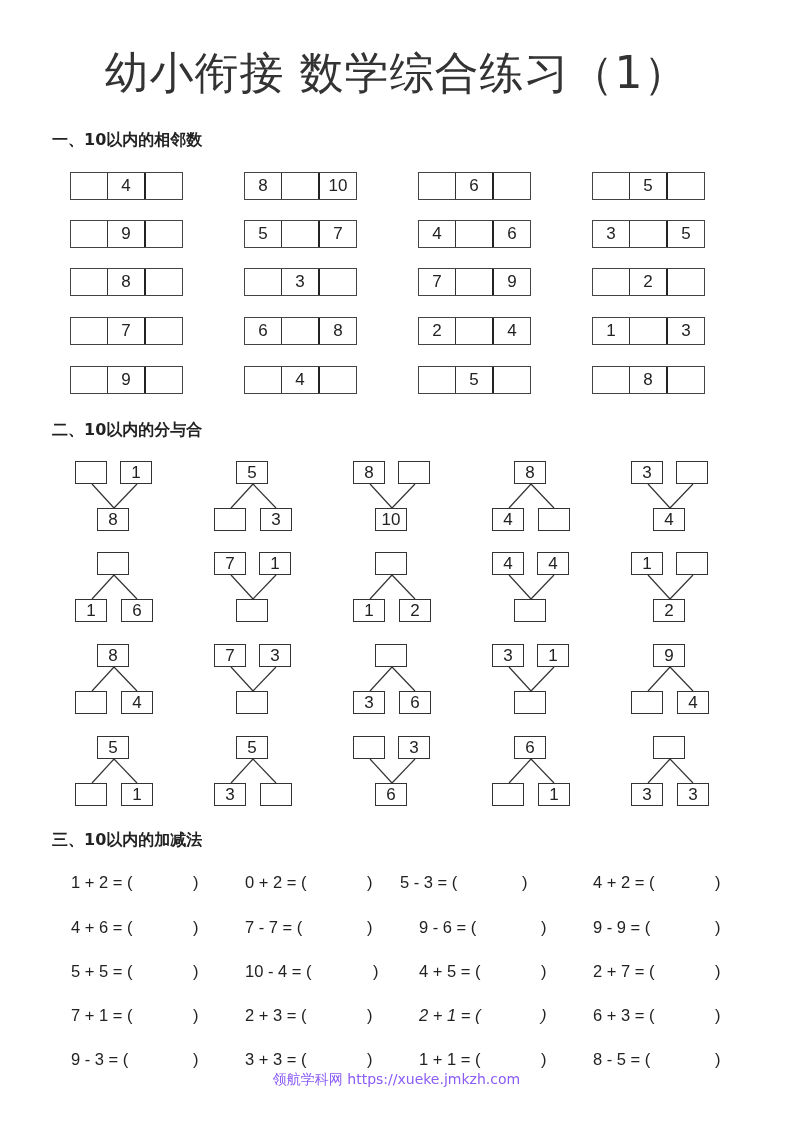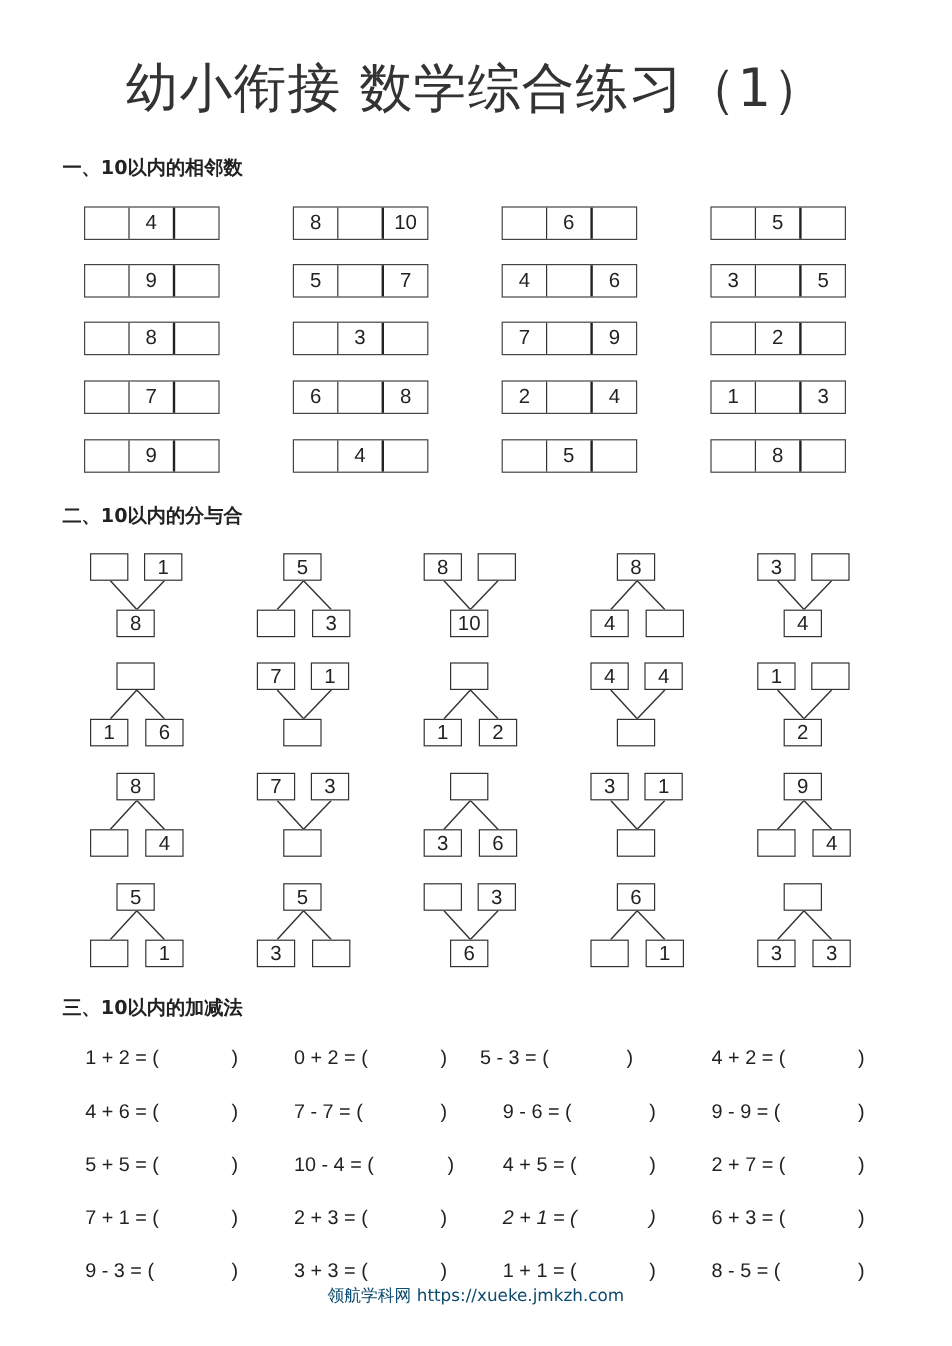--- a/index.html
+++ b/index.html
@@ -22,21 +22,21 @@
   .tree { position:absolute; width:80px; height:72px; }
   .tree svg { position:absolute; left:0; top:0; }
   .nbox { position:absolute; width:32px; height:23px; border:1.3px solid #333; box-sizing:border-box;
           display:flex; align-items:center; justify-content:center; font-size:17px; color:#222;
           background:#fff; }
   
   .eq { position:absolute; font-size:16.5px; color:#222; white-space:nowrap; }
   .eq .expr { display:inline-block; }
   .eq .paren-close { position:absolute; top:0; }
   .footer { position:absolute; left:0; width:793px; top:1071px; text-align:center;
-            font-family:"DejaVu Sans", sans-serif; font-size:14px; color:#0c4a6e; }
+            font-family:"DejaVu Sans", sans-serif; font-size:14px; color:#8b5cf6; }
 </style>
 </head>
 <body>
 
 <div class="title">幼小衔接 数学综合练习（1）</div>
 
 <div class="section-head" style="top:130px;">一、10以内的相邻数</div>
 <div id="s1">
     <div class="strip" style="left: 70px; top: 172px;">
       <div class="cell"></div>

